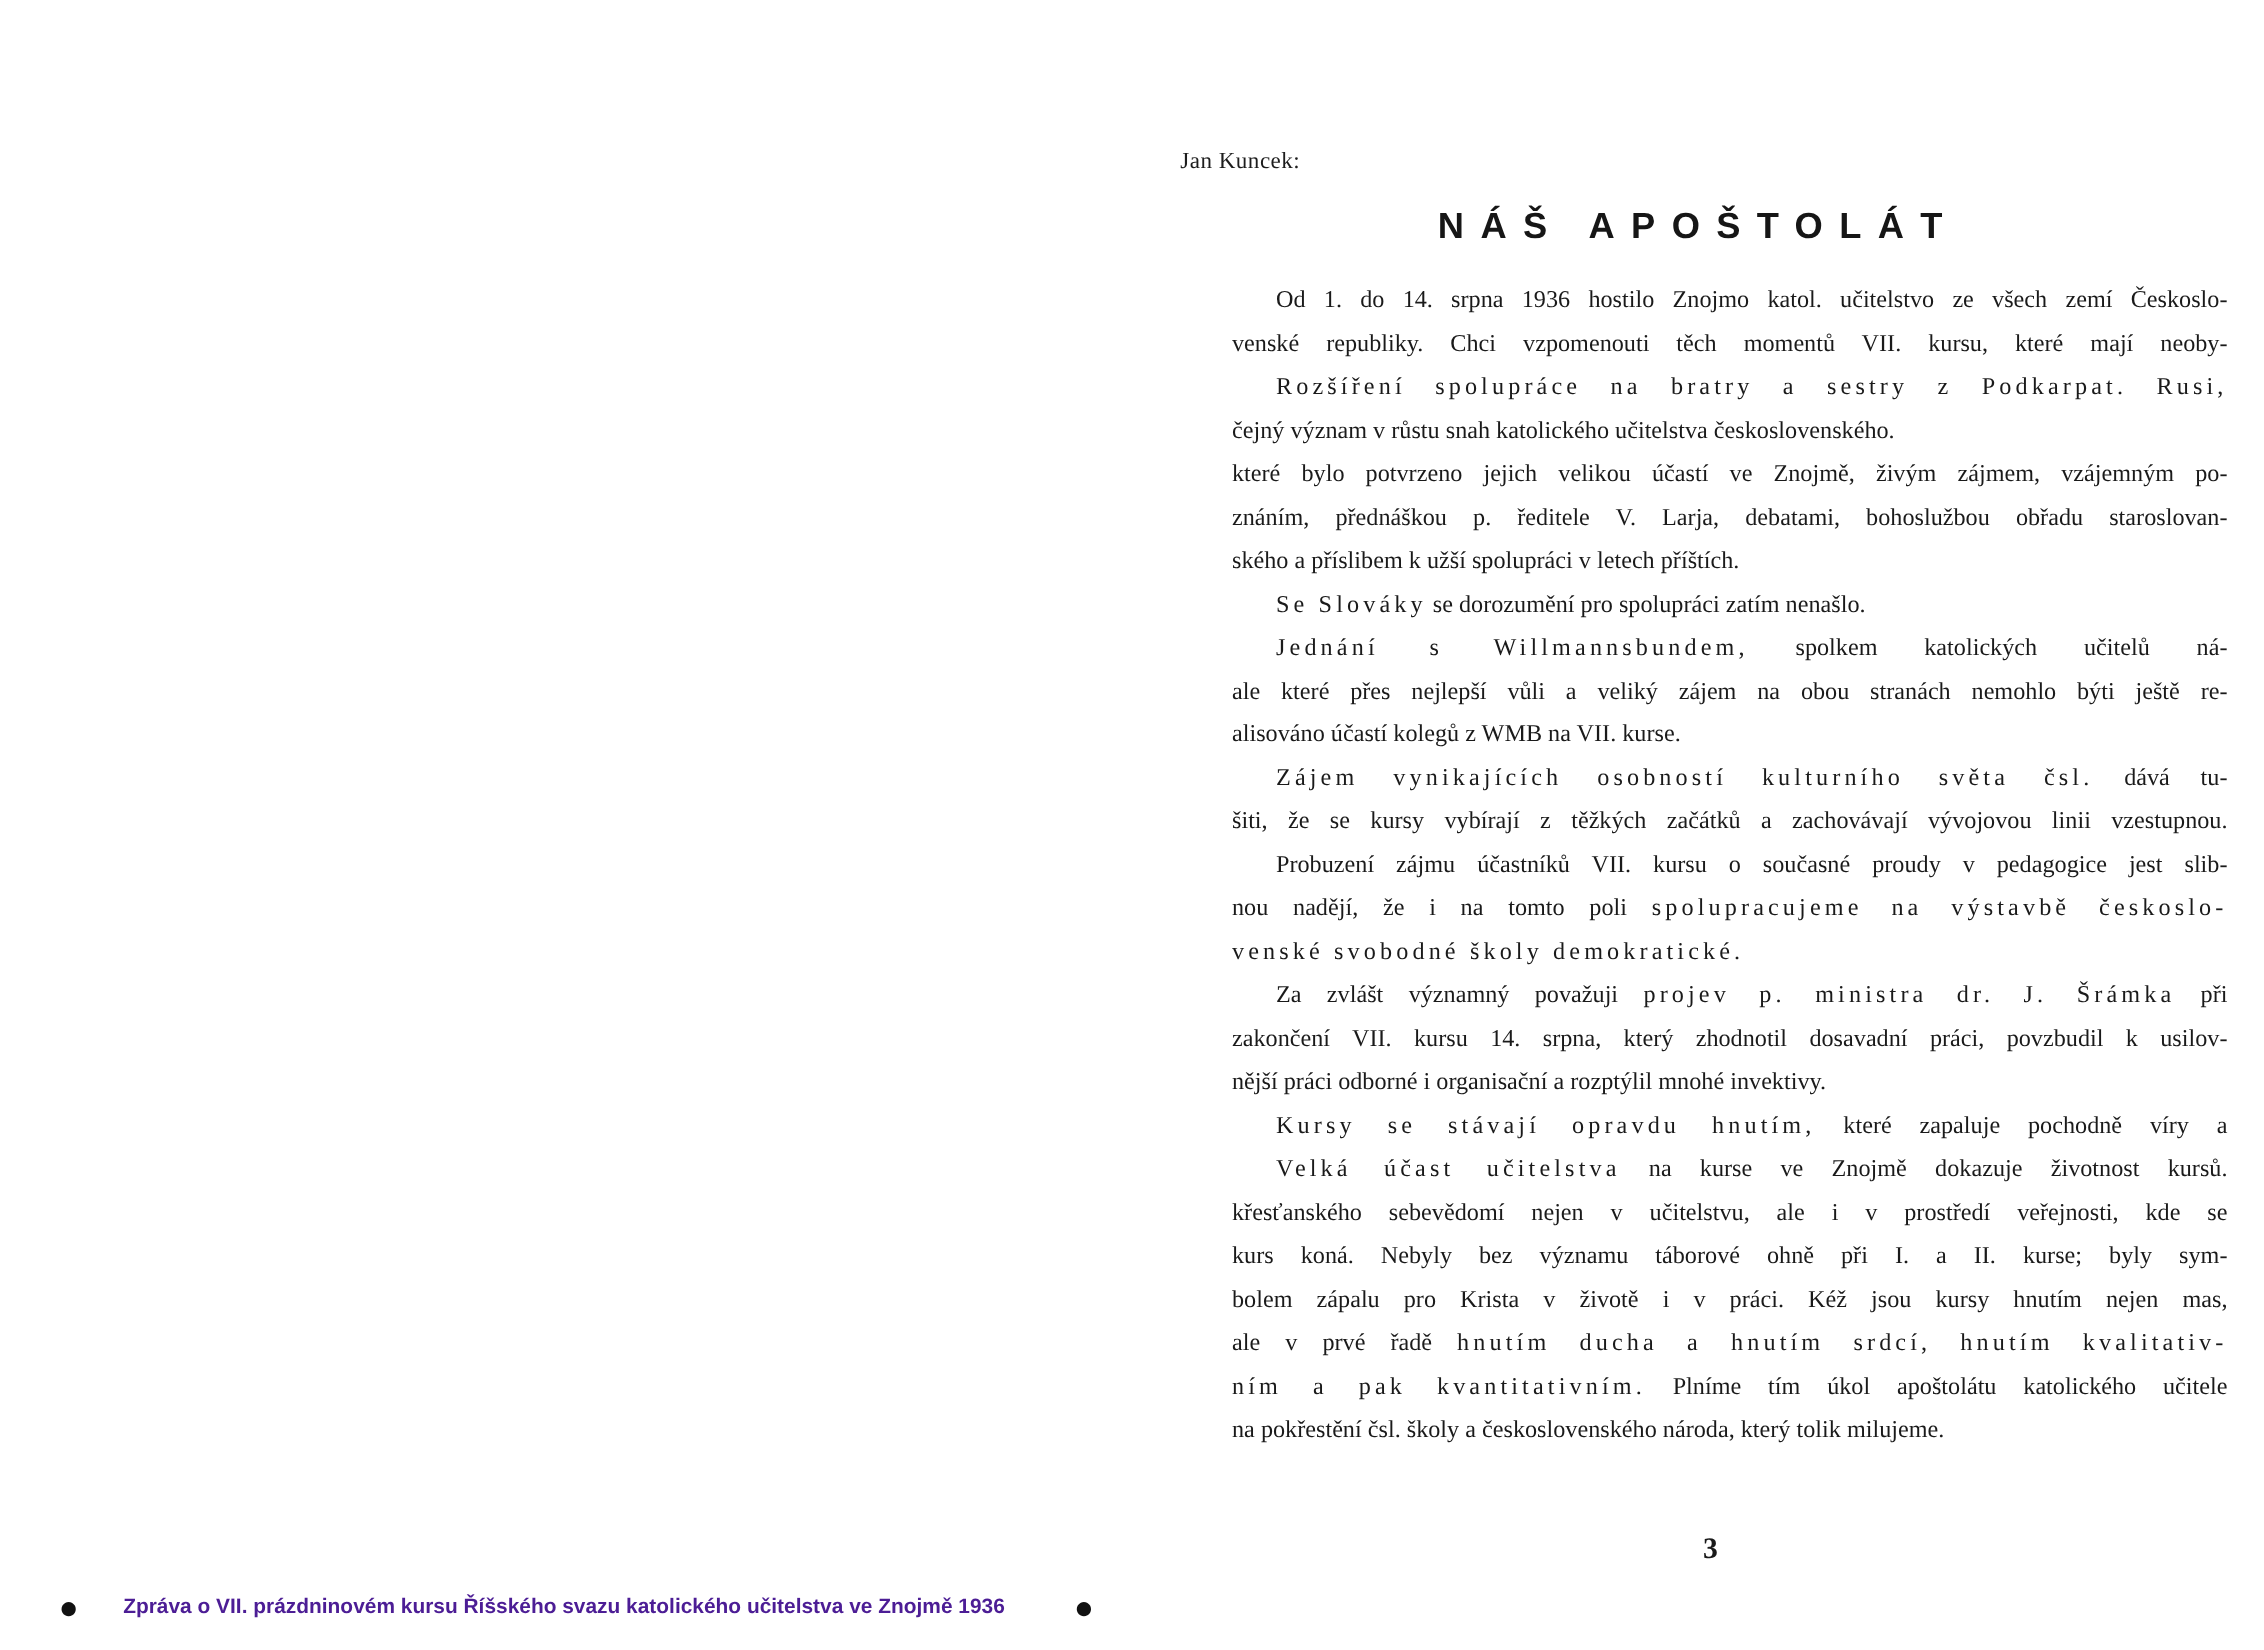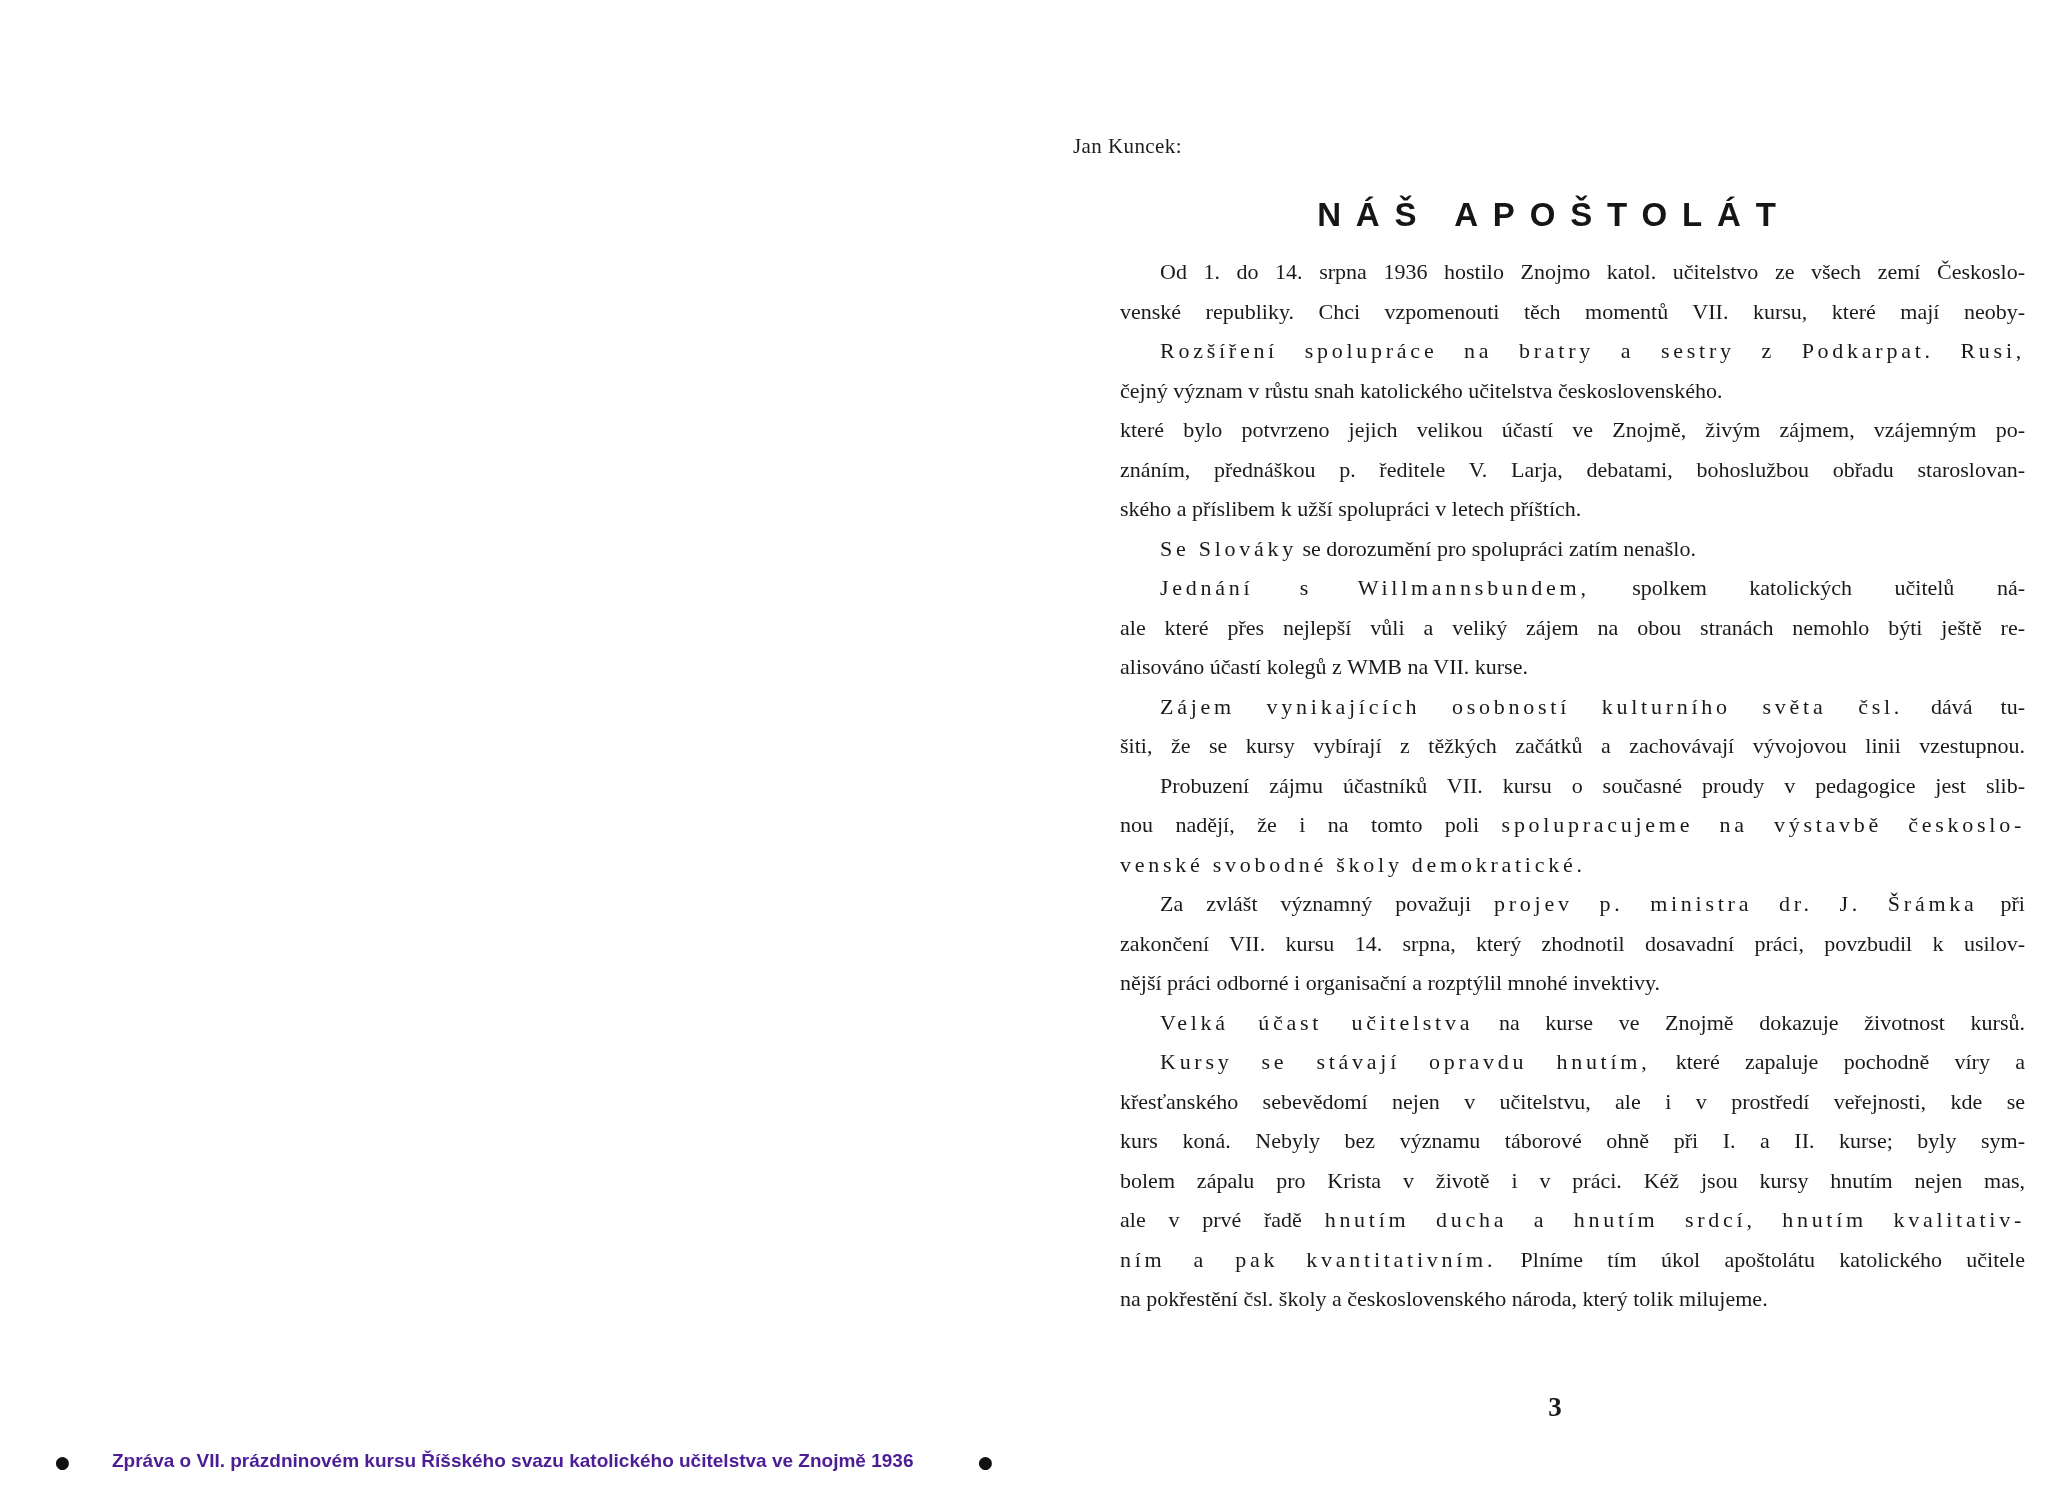--- a/index.html
+++ b/index.html
@@ -18,21 +18,21 @@
   .author {
     position: absolute;
     left: 1052px; top: 134px;
     font-size: 21px;
     letter-spacing: 0.02em;
     margin-left: 21px;
   }
   .title {
     position: absolute;
     left: 1080px; top: 182px;
-    width: 905px; margin: 14px;
+    width: 905px; margin: 4px;
     text-align: center;
     font-family: "Liberation Sans", "DejaVu Sans", sans-serif;
     font-weight: bold;
     font-size: 33px;
     letter-spacing: 0.45em;
     text-indent: 0.45em;
     white-space: nowrap;
     color: #161616;
   }
   .body-col {
@@ -102,22 +102,22 @@
       <div class="line j"><span>ale které přes nejlepší vůli a veliký zájem na obou stranách nemohlo býti ještě re-</span></div>
       <div class="line"><span>alisováno účastí kolegů z WMB na VII. kurse.</span></div>
       <div class="line j ind"><span class="sp">Zájem vynikajících osobností kulturního světa čsl.</span><span> dává tu-</span></div>
       <div class="line j"><span>šiti, že se kursy vybírají z těžkých začátků a zachovávají vývojovou linii vzestupnou.</span></div>
       <div class="line j ind"><span>Probuzení zájmu účastníků VII. kursu o současné proudy v pedagogice jest slib-</span></div>
       <div class="line j"><span>nou nadějí, že i na tomto poli </span><span class="sp">spolupracujeme na výstavbě českoslo-</span></div>
       <div class="line"><span class="sp">venské svobodné školy demokratické.</span></div>
       <div class="line j ind"><span>Za zvlášt významný považuji </span><span class="sp">projev p. ministra dr. J. Šrámka</span><span> při</span></div>
       <div class="line j"><span>zakončení VII. kursu 14. srpna, který zhodnotil dosavadní práci, povzbudil k usilov-</span></div>
       <div class="line"><span>nější práci odborné i organisační a rozptýlil mnohé invektivy.</span></div>
+      <div class="line j ind"><span class="sp">Kursy se stávají opravdu hnutím,</span><span> které zapaluje pochodně víry a</span></div>
       <div class="line j ind"><span class="sp">Velká účast učitelstva</span><span> na kurse ve Znojmě dokazuje životnost kursů.</span></div>
-      <div class="line j ind"><span class="sp">Kursy se stávají opravdu hnutím,</span><span> které zapaluje pochodně víry a</span></div>
       <div class="line j"><span>křesťanského sebevědomí nejen v učitelstvu, ale i v prostředí veřejnosti, kde se</span></div>
       <div class="line j"><span>kurs koná. Nebyly bez významu táborové ohně při I. a II. kurse; byly sym-</span></div>
       <div class="line j"><span>bolem zápalu pro Krista v životě i v práci. Kéž jsou kursy hnutím nejen mas,</span></div>
       <div class="line j"><span>ale v prvé řadě </span><span class="sp">hnutím ducha a hnutím srdcí, hnutím kvalitativ-</span></div>
       <div class="line j"><span class="sp">ním a pak kvantitativním.</span><span> Plníme tím úkol apoštolátu katolického učitele</span></div>
       <div class="line"><span>na pokřestění čsl. školy a československého národa, který tolik milujeme.</span></div>
     </div>
 
   <div class="pagenum">3</div>
 

